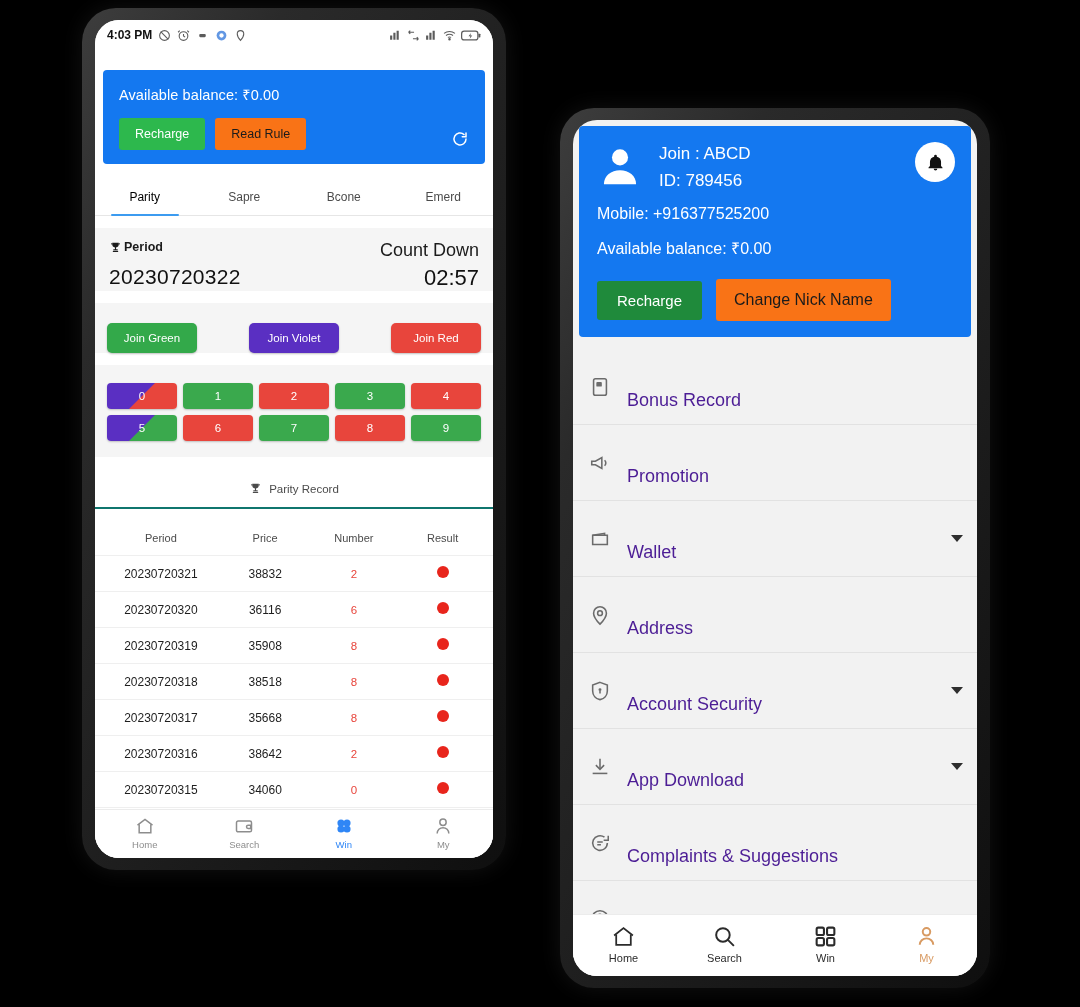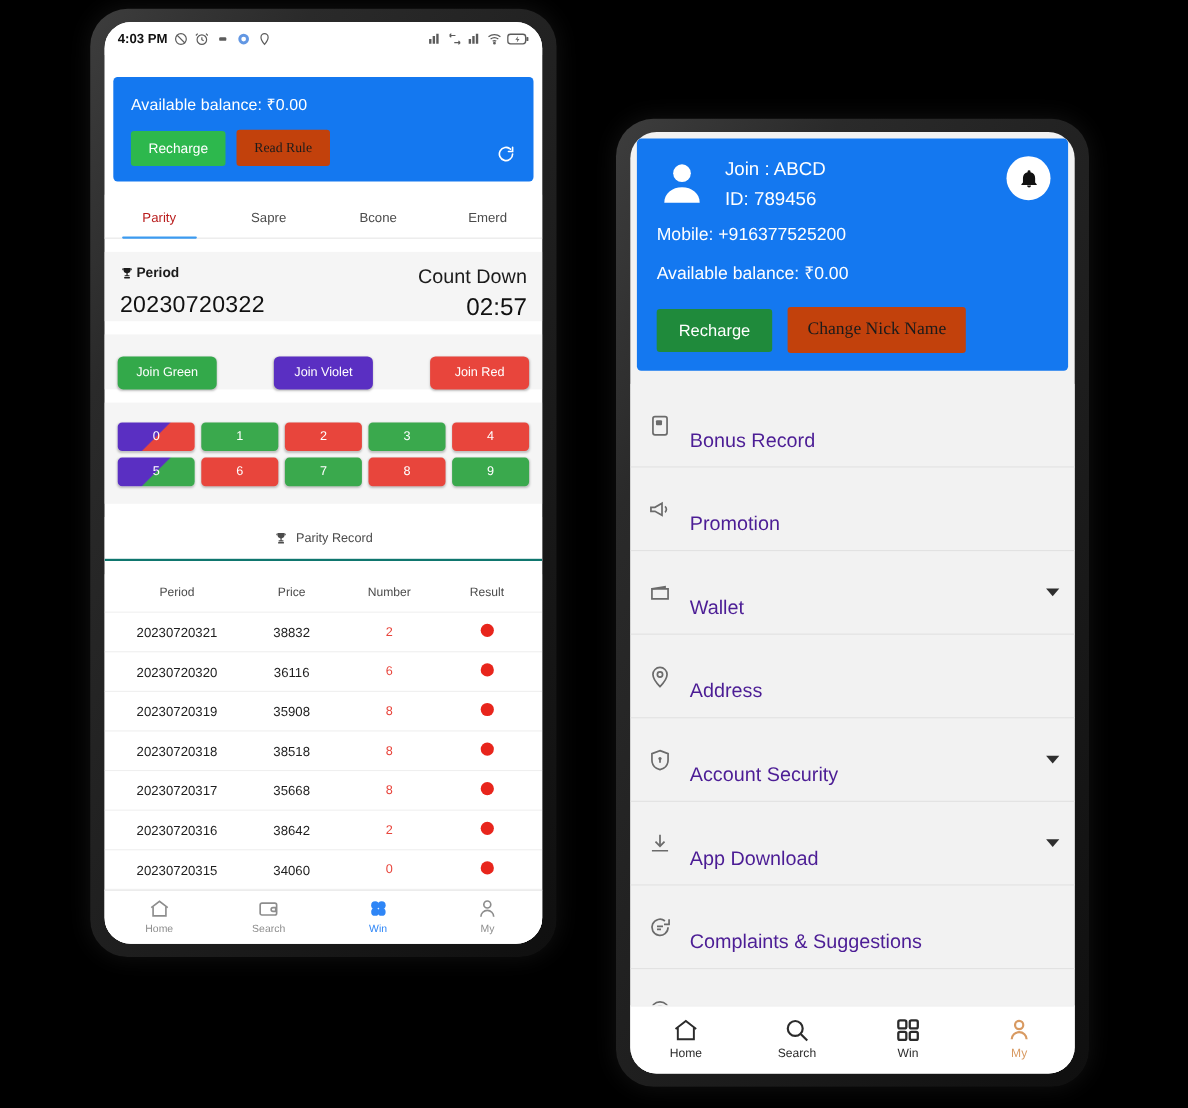--- a/index.html
+++ b/index.html
@@ -56,42 +56,42 @@
   }
   .balance-text { color: #fff; font-size: 14.5px; margin-bottom: 14px; letter-spacing: .1px;}
   .bal-btn-row { display: flex; align-items: center; gap: 10px; }
   .btn-recharge {
     background: #2db84d; color: #fff; border: none;
     font-size: 12.5px; padding: 9px 16px; border-radius: 3px; cursor: pointer;
     font-family: inherit;
   }
   .phone.right .btn-recharge { background: #1f8a3b; font-size: 15px; padding: 11px 20px; }
   .btn-outline-white {
-    background: #c2410c; color: #1b1b1b; border: none;
+    background: #f97316; color: #1b1b1b; border: none;
     font-size: 12.5px; padding: 9px 16px; border-radius: 3px; cursor: pointer;
-    font-family: Liberation Serif, serif;
+    font-family: Liberation Sans, sans-serif;
   }
   .refresh-ic {
     position: absolute; right: 16px; bottom: 16px;
     width: 18px; height: 18px; color: #fff; cursor: pointer;
   }
   .refresh-ic svg { width: 100%; height: 100%; display: block; }
 
   
   .tabs {
     display: flex; background: #fff;
     border-bottom: 1px solid #e6e6e6;
     flex: 0 0 auto;
   }
   .tab {
     flex: 1; text-align: center; padding: 14px 0 11px;
     font-size: 12px; color: #4b4b4b; cursor: pointer;
     position: relative;
   }
-  .tab.active { color: #b91c1c; }
+  .tab.active { color: #000000; }
   .tab.active::after {
     content:""; position: absolute; left: 16%; right: 16%; bottom: -1px;
     height: 2.5px; background: #3c9bf0; border-radius: 2px;
   }
 
   
   .period-wrap { padding: 12px 14px 0; background: #f5f5f5; flex: 0 0 auto; }
   .period-row { display: flex; justify-content: space-between; align-items: flex-start; }
   .period-label { font-size: 12.5px; color: #1b1b1b; font-weight: bold; display: flex; align-items: center; gap: 2px;}
   .trophy { width: 13px; height: 13px; display:inline-block; }

